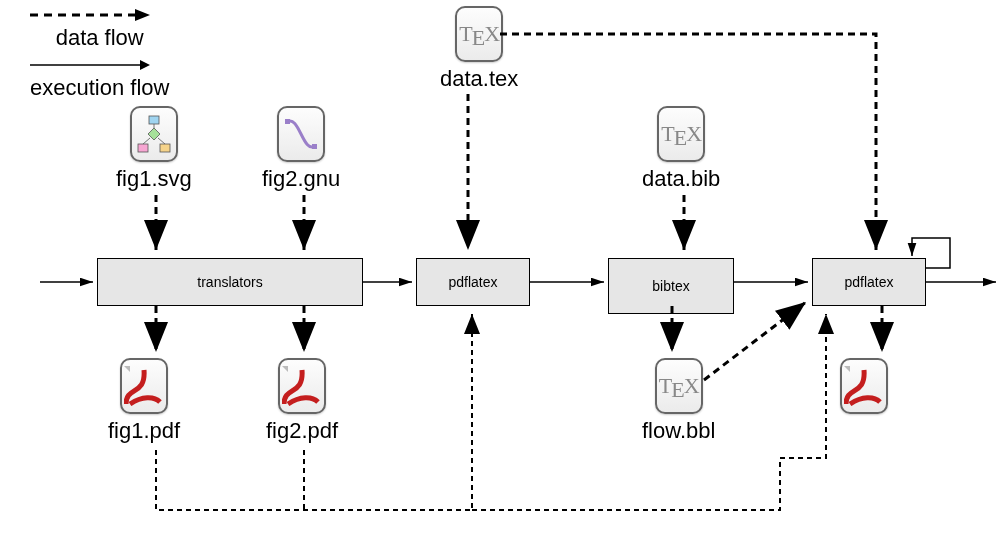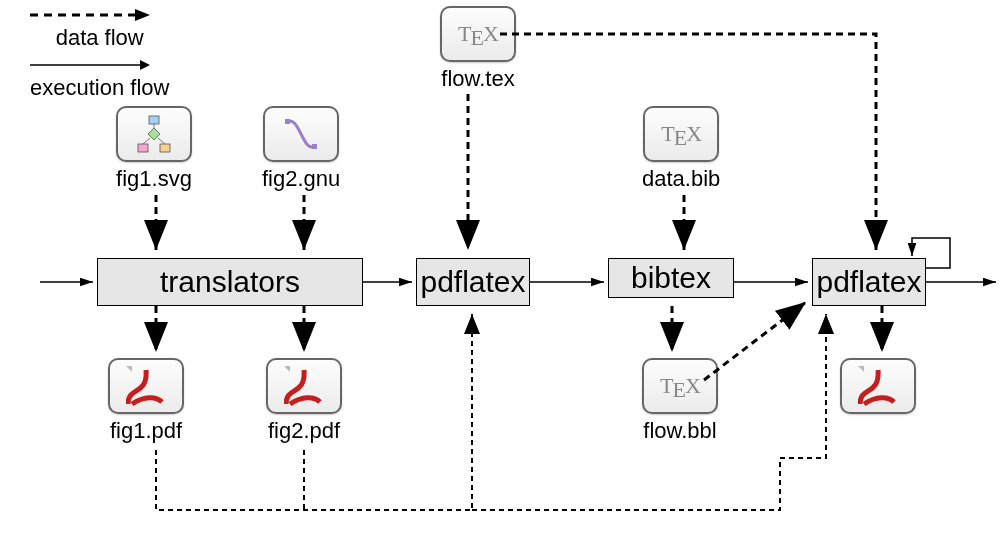--- a/index.html
+++ b/index.html
@@ -30,21 +30,21 @@
     }
     .legend-label {
       margin-left: 20px;
       font-size: 22px;
     }
     .file-node {
       position: absolute;
       text-align: center;
     }
     .file-icon {
-      width: 76px;
+      width: 48px;
       height: 56px;
       border: 2px solid #666;
       border-radius: 10px;
       background: linear-gradient(to bottom, #fdfdfd 0%, #ebebeb 100%);
       display: flex;
       align-items: center;
       justify-content: center;
       margin: 0 auto 4px auto;
       box-shadow: 0 1px 2px rgba(0,0,0,0.2);
     }
@@ -52,21 +52,21 @@
       font-size: 22px;
       white-space: nowrap;
     }
     .proc-box {
       position: absolute;
       background: #e6e6e6;
       border: 1px solid #000;
       display: flex;
       align-items: center;
       justify-content: center;
-      font-size: 30px;
+      font-size: 14px;
     }
     svg.diagram {
       position: absolute;
       top: 0;
       left: 0;
       pointer-events: none;
     }
     svg.icon-inner {
       width: 40px;
       height: 40px;
@@ -96,21 +96,21 @@
       <polygon points="110,5 120,10 110,15" fill="black"></polygon>
     </svg>
     <span class="legend-label">execution flow</span>
   </div>
 </div>
 
 <div class="file-node" style="left:440px; top:6px;">
   <div class="file-icon">
     <span class="tex-text">T<span class="e">E</span>X</span>
   </div>
-  <div class="file-label">flow.tex</div>
+  <div class="file-label">data.tex</div>
 </div>
 
 <div class="file-node" style="left:116px; top:106px;">
   <div class="file-icon">
     <svg class="icon-inner" viewBox="0 0 40 40">
       <rect x="15" y="2" width="10" height="8" fill="#9fd4f0" stroke="#555" stroke-width="0.8"></rect>
       <polygon points="20,14 26,20 20,26 14,20" fill="#a6e09a" stroke="#555" stroke-width="0.8"></polygon>
       <rect x="4" y="30" width="10" height="8" fill="#f7a6d2" stroke="#555" stroke-width="0.8"></rect>
       <rect x="26" y="30" width="10" height="8" fill="#f5d38a" stroke="#555" stroke-width="0.8"></rect>
       <line x1="20" y1="10" x2="20" y2="14" stroke="#555" stroke-width="0.8"></line>
@@ -140,21 +140,21 @@
 </div>
 
 <div class="proc-box" style="left:97px; top:258px; width:266px; height:48px;">
   <span>translators</span>
 </div>
 
 <div class="proc-box" style="left:416px; top:258px; width:114px; height:48px;">
   <span>pdflatex</span>
 </div>
 
-<div class="proc-box" style="left:608px; top:258px; width:126px; height:40px;">
+<div class="proc-box" style="left:608px; top:258px; width:126px; height:56px;">
   <span>bibtex</span>
 </div>
 
 <div class="proc-box" style="left:812px; top:258px; width:114px; height:48px;">
   <span>pdflatex</span>
 </div>
 
 <div class="file-node" style="left:108px; top:358px;">
   <div class="file-icon">
     <svg class="icon-inner" viewBox="0 0 40 40">

